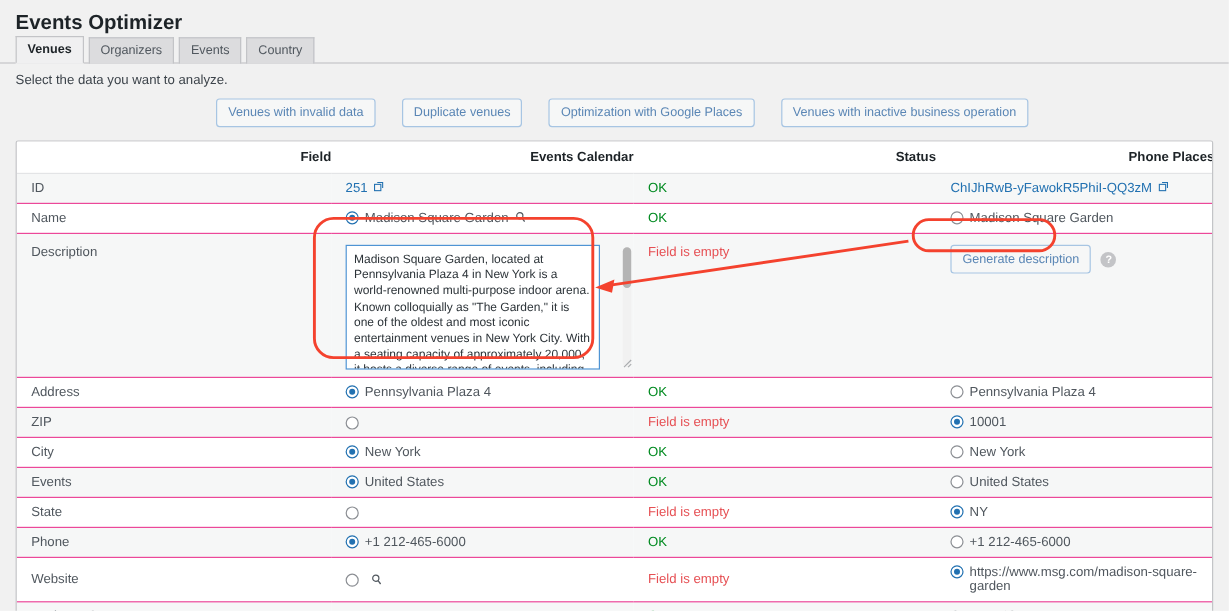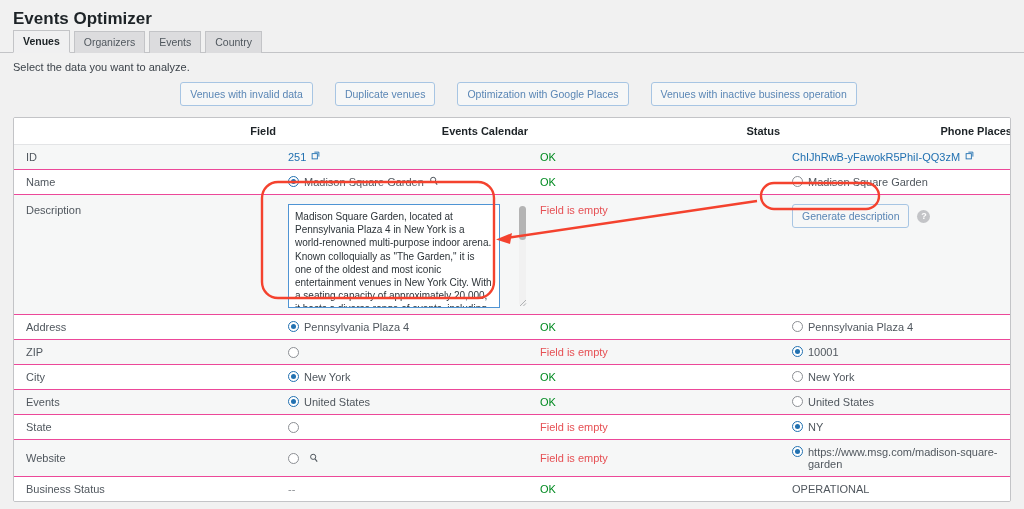--- a/index.html
+++ b/index.html
@@ -396,20 +396,36 @@
           </td>
           <td><span class="status-empty">Field is empty</span></td>
           <td>
             <span class="cell-flex">
               <span class="radio checked"></span>
               <span>NY</span>
             </span>
           </td>
         </tr>
         <tr>
+          <td>Phone</td>
+          <td>
+            <span class="cell-flex">
+              <span class="radio checked"></span>
+              <span>+1 212-465-6000</span>
+            </span>
+          </td>
+          <td><span class="status-ok">OK</span></td>
+          <td>
+            <span class="cell-flex">
+              <span class="radio"></span>
+              <span>+1 212-465-6000</span>
+            </span>
+          </td>
+        </tr>
+        <tr>
           <td>Website</td>
           <td>
             <span class="cell-flex">
               <span class="radio"></span>
               <span></span>
               <svg class="search-icon" viewBox="0 0 12 12">
                 <circle cx="5" cy="4.6" r="3.1" fill="none" stroke="#50575e" stroke-width="1.2"></circle>
                 <line x1="7.3" y1="7" x2="9.8" y2="10.4" stroke="#50575e" stroke-width="1.3"></line>
               </svg>
             </span>

